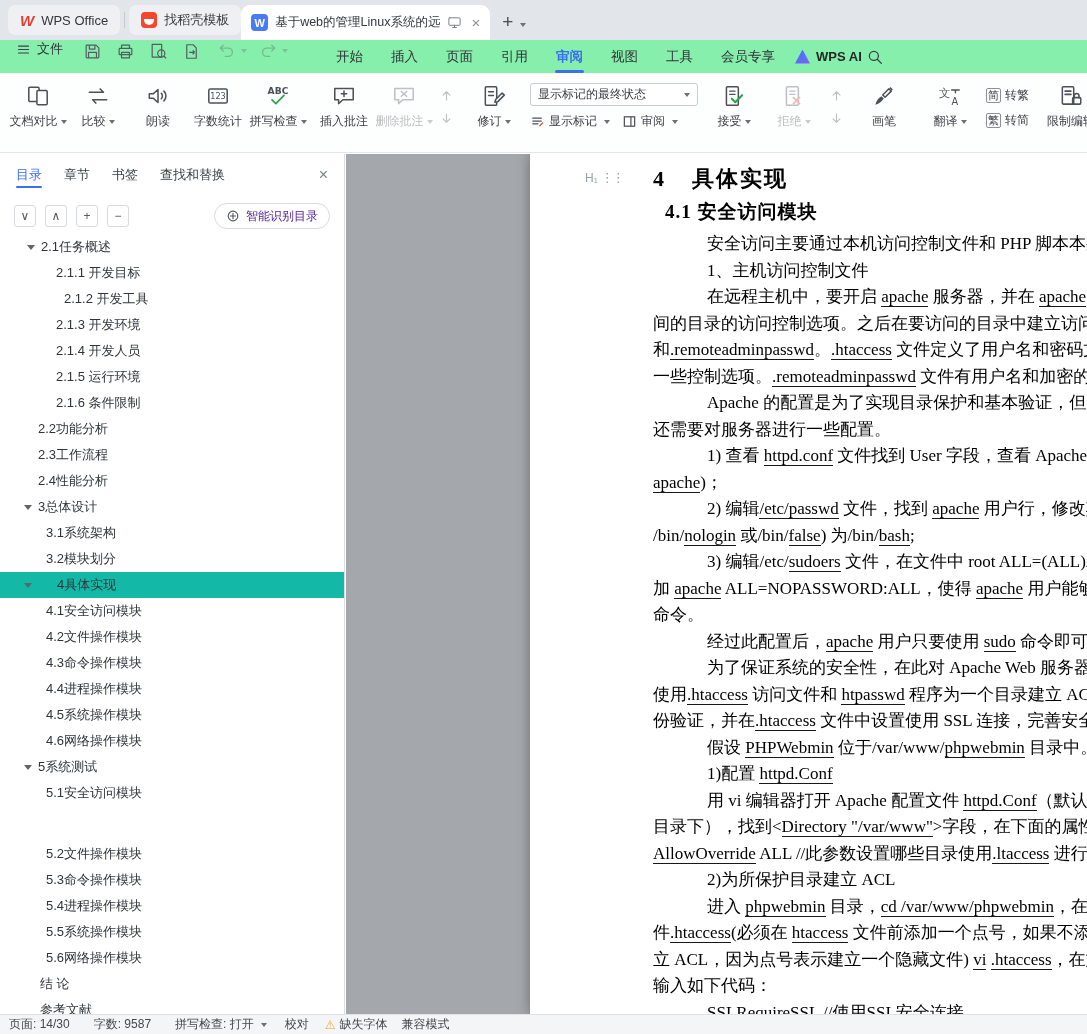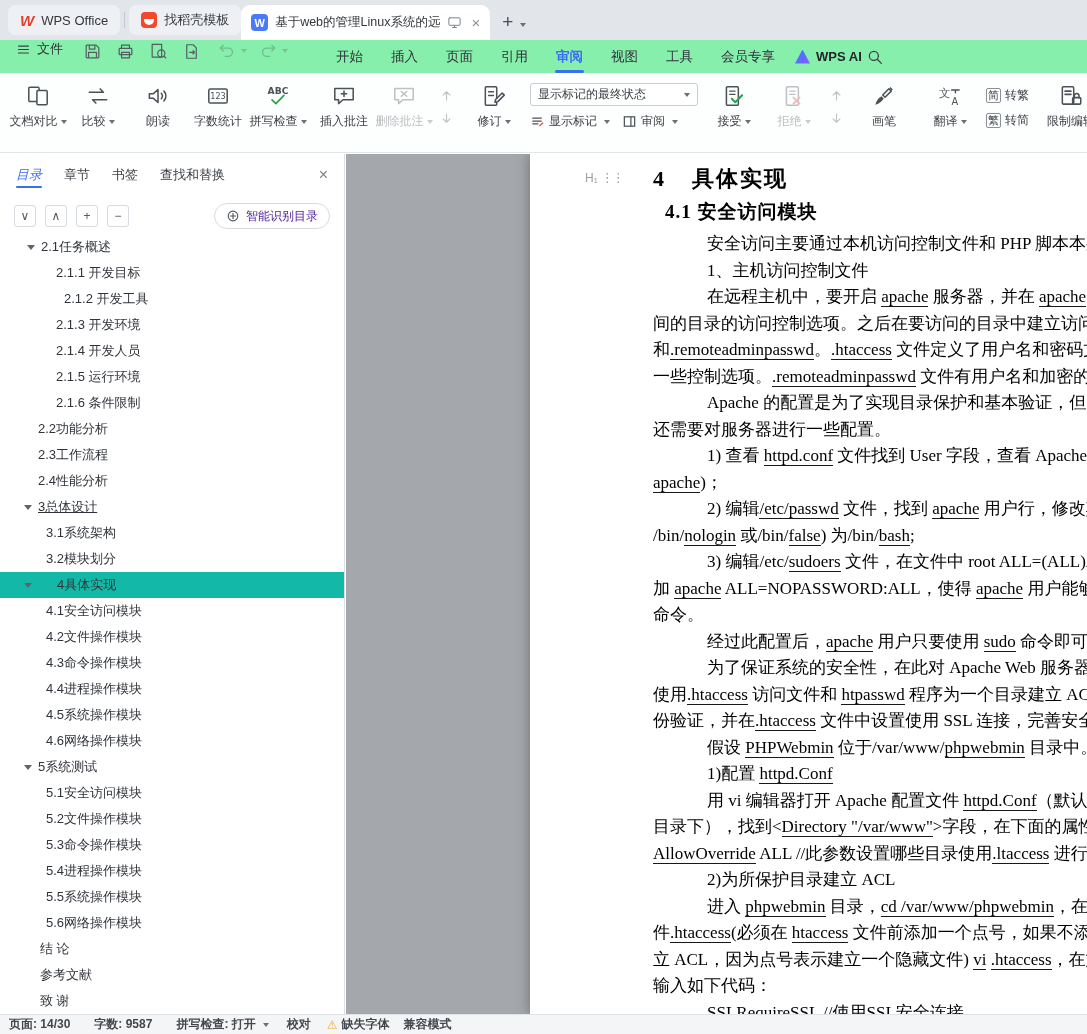--- a/index.html
+++ b/index.html
@@ -51,21 +51,21 @@
   .rrow{display:flex;gap:12px;}
   .rsmall{display:flex;align-items:center;gap:4px;font-size:12px;color:#3d4146;white-space:nowrap;}
   .rcolmini{display:flex;flex-direction:column;gap:5px;margin:5px 2px 0;}
   .mini{width:20px;height:18px;display:flex;align-items:center;justify-content:center;}
   .charico{font-size:11px;color:#3d4146;border:1px solid #8b9096;border-radius:2px;padding:0 1px;line-height:13px;flex:none;}
   
   .sidebar{position:absolute;top:154px;left:0;width:345px;bottom:20px;background:#fff;border-right:1px solid #dcdfe2;
            box-sizing:border-box;overflow:hidden;}
   .stabs{height:41px;display:flex;align-items:center;padding:0 16px;gap:22px;font-size:13px;color:#3c4045;}
   .stab{position:relative;height:100%;display:flex;align-items:center;white-space:nowrap;}
-  .stab.active{color:#3a6ff2;font-style:italic;}
+  .stab.active{color:#3a6ff2;}
   .stab.active::after{content:"";position:absolute;left:0;right:0;bottom:7px;height:2px;background:#3a6ff2;border-radius:1px;}
   .sclose{margin-left:auto;font-size:16px;color:#7d838a;}
   .stools{height:42px;display:flex;align-items:center;padding:0 14px;gap:9px;}
   .sqbtn{width:22px;height:22px;border:1px solid #d7dade;border-radius:3px;display:flex;align-items:center;
          justify-content:center;font-size:12px;color:#54585e;box-sizing:border-box;}
   .smart{margin-left:auto;height:26px;border:1px solid #d7dade;border-radius:14px;display:flex;align-items:center;
          gap:6px;padding:0 11px;font-size:12px;color:#4c1d95;box-sizing:border-box;}
   #tree{margin-top:5px;}
   .titem{height:26px;display:flex;align-items:center;font-size:13px;color:#30343a;box-sizing:border-box;white-space:nowrap;}
   .titem:first-child{margin-top:-8px;}
@@ -80,21 +80,21 @@
   .pagecontent{padding:10px 0 0 123px;color:#000;font-family:"Liberation Serif","DejaVu Serif",serif;}
   .h1{font-size:22px;font-weight:700;display:flex;gap:28px;line-height:29px;}
   .h1 .t{letter-spacing:2px;}
   .h2{font-size:19px;font-weight:700;margin:6px 0 0 12px;letter-spacing:1px;line-height:25px;}
   #doc-body{margin-top:7px;font-size:17px;line-height:26.5px;white-space:nowrap;}
   .para{height:26.5px;}
   .para.ind{text-indent:54px;}
   .u{border-bottom:1px solid #17181a;}
   
   .statusbar{position:absolute;left:0;right:0;bottom:0;height:20px;background:#f4f5f7;border-top:1px solid #e0e2e5;
-             display:flex;align-items:center;font-size:12px;color:#43474c;padding-left:9px;box-sizing:border-box;font-weight:bold;}
+             display:flex;align-items:center;font-size:12px;color:#43474c;padding-left:9px;box-sizing:border-box;}
   .sb{display:flex;align-items:center;gap:4px;margin-right:24px;white-space:nowrap;}
   .warn{color:#f5a623;font-size:12px;}
 </style>
 </head>
 <body>
 
 <div class="tabbar">
   <div class="tab home">
     <span class="wpslogo">W</span>
     <span>WPS Office</span>
@@ -434,21 +434,21 @@
       </div>
       <div class="titem" style="padding-left: 38px;">
         <span>2.2功能分析</span>
       </div>
       <div class="titem" style="padding-left: 38px;">
         <span>2.3工作流程</span>
       </div>
       <div class="titem" style="padding-left: 38px;">
         <span>2.4性能分析</span>
       </div>
-      <div class="titem" style="padding-left: 24px; text-decoration: underline;">
+      <div class="titem" style="padding-left: 24px;">
         <span class="exp"></span>
         <span>3总体设计</span>
       </div>
       <div class="titem" style="padding-left: 46px;">
         <span>3.1系统架构</span>
       </div>
       <div class="titem" style="padding-left: 46px;">
         <span>3.2模块划分</span>
       </div>
       <div class="titem sel" style="padding-left: 24px;">
@@ -473,21 +473,21 @@
       <div class="titem" style="padding-left: 46px;">
         <span>4.6网络操作模块</span>
       </div>
       <div class="titem" style="padding-left: 24px;">
         <span class="exp"></span>
         <span>5系统测试</span>
       </div>
       <div class="titem" style="padding-left: 46px;">
         <span>5.1安全访问模块</span>
       </div>
-      <div class="titem" style="padding-left: 46px;">
+      <div class="titem" style="padding-left: 46px; margin-top: 35px;">
         <span>5.2文件操作模块</span>
       </div>
       <div class="titem" style="padding-left: 46px;">
         <span>5.3命令操作模块</span>
       </div>
       <div class="titem" style="padding-left: 46px;">
         <span>5.4进程操作模块</span>
       </div>
       <div class="titem" style="padding-left: 46px;">
         <span>5.5系统操作模块</span>

